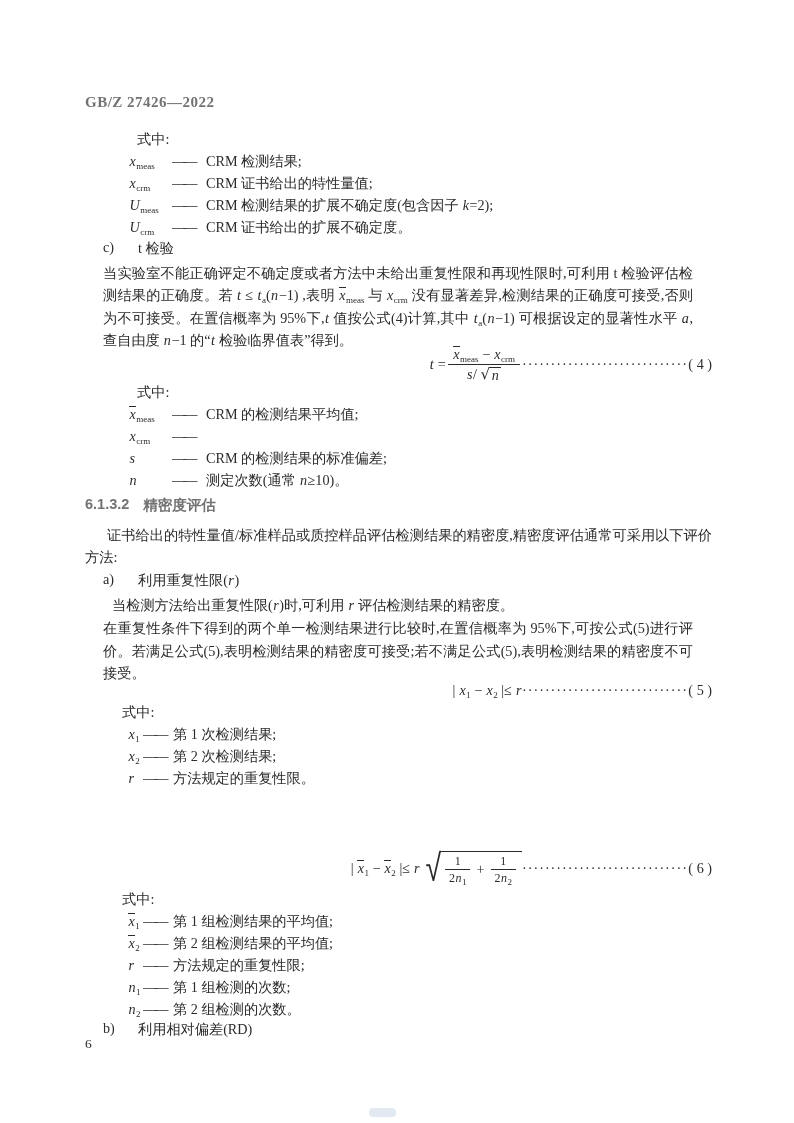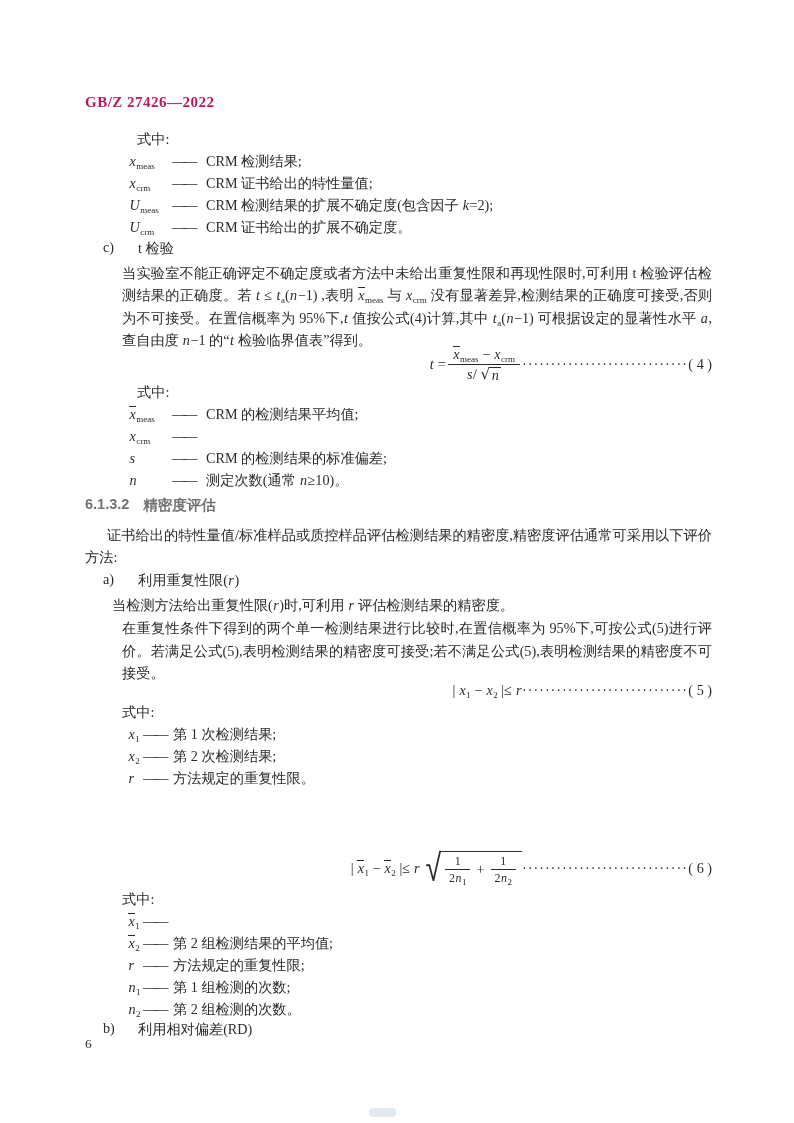--- a/index.html
+++ b/index.html
@@ -5,21 +5,21 @@
   html,body{margin:0;padding:0;background:#ffffff;}
   body{
     width:794px;height:1123px;position:relative;overflow:hidden;
     font-family:"Liberation Serif","DejaVu Serif",serif;
     color:#2b2b2b;font-size:14.2px;
   }
   .page{position:absolute;inset:0;background:#fff;}
   .abs{position:absolute;}
 
   
-  .hdr{top:94px;left:85px;font-weight:bold;font-size:15px;letter-spacing:.5px;color:#be185d;}
+  .hdr{top:94px;left:85px;font-weight:bold;font-size:15px;letter-spacing:.5px;color:#737373;}
 
   
   .mi{font-style:italic;padding:0 .5px;}
   sub{font-size:9px;line-height:0;vertical-align:-3px;letter-spacing:0;}
   .ol{display:inline-block;border-top:1.2px solid #2b2b2b;line-height:1.05;}
 
   
   .dl{line-height:22px;}
   .dl .lbl{height:22px;}
   .def-row{display:flex;align-items:center;height:22px;white-space:nowrap;}
@@ -30,21 +30,21 @@
   .dl12 .def-sym{width:43px;flex:none;}
   .dl12 .def-dash{width:30px;}
   .dl34{left:122px;}
   .dl34 .def-sym{width:15px;margin-left:6px;flex:none;}
   .dl34 .def-dash{width:26px;}
 
   
   .item{left:103px;width:609px;}
   .item .ihead{display:flex;height:22px;}
   .item .ilabel{width:35px;flex:none;}
-  .item .ipara{margin-left:19px;width:590px;text-align:justify;line-height:22.4px;margin-top:1px;}
+  .item .ipara{width:590px;text-align:justify;line-height:22.4px;margin-top:1px;}
   .item .iline{margin-left:9px;width:590px;line-height:22.4px;margin-top:1px;}
   .para{left:122px;width:590px;text-align:justify;line-height:22.4px;}
 
   
   .sech{left:85px;font-family:"Liberation Sans","DejaVu Sans",sans-serif;font-weight:bold;font-size:14.5px;color:#737373;display:flex;gap:14px;}
   .intro{left:85px;width:627px;text-align:justify;line-height:22.4px;text-indent:22px;}
 
   
   .formula{left:85px;width:627px;display:flex;align-items:center;}
   .f-sp{flex:1;}
@@ -234,20 +234,21 @@
       <span class="f-leader">········································</span>
       <span class="f-no">( 6 )</span>
     </span>
   </div>
 
   <section id="dl4" class="abs dl dl34">
     <div class="lbl">式中:</div>
     <div class="def-row">
       <span class="def-sym"><span class="mi ol">x</span><sub>1</sub></span>
       <span class="def-dash">——</span>
+      <span class="def-desc">第 1 组检测结果的平均值;</span>
     </div>
     <div class="def-row">
       <span class="def-sym"><span class="mi ol">x</span><sub>2</sub></span>
       <span class="def-dash">——</span>
       <span class="def-desc">第 2 组检测结果的平均值;</span>
     </div>
     <div class="def-row">
       <span class="def-sym"><span class="mi">r</span></span>
       <span class="def-dash">——</span>
       <span class="def-desc">方法规定的重复性限;</span>

